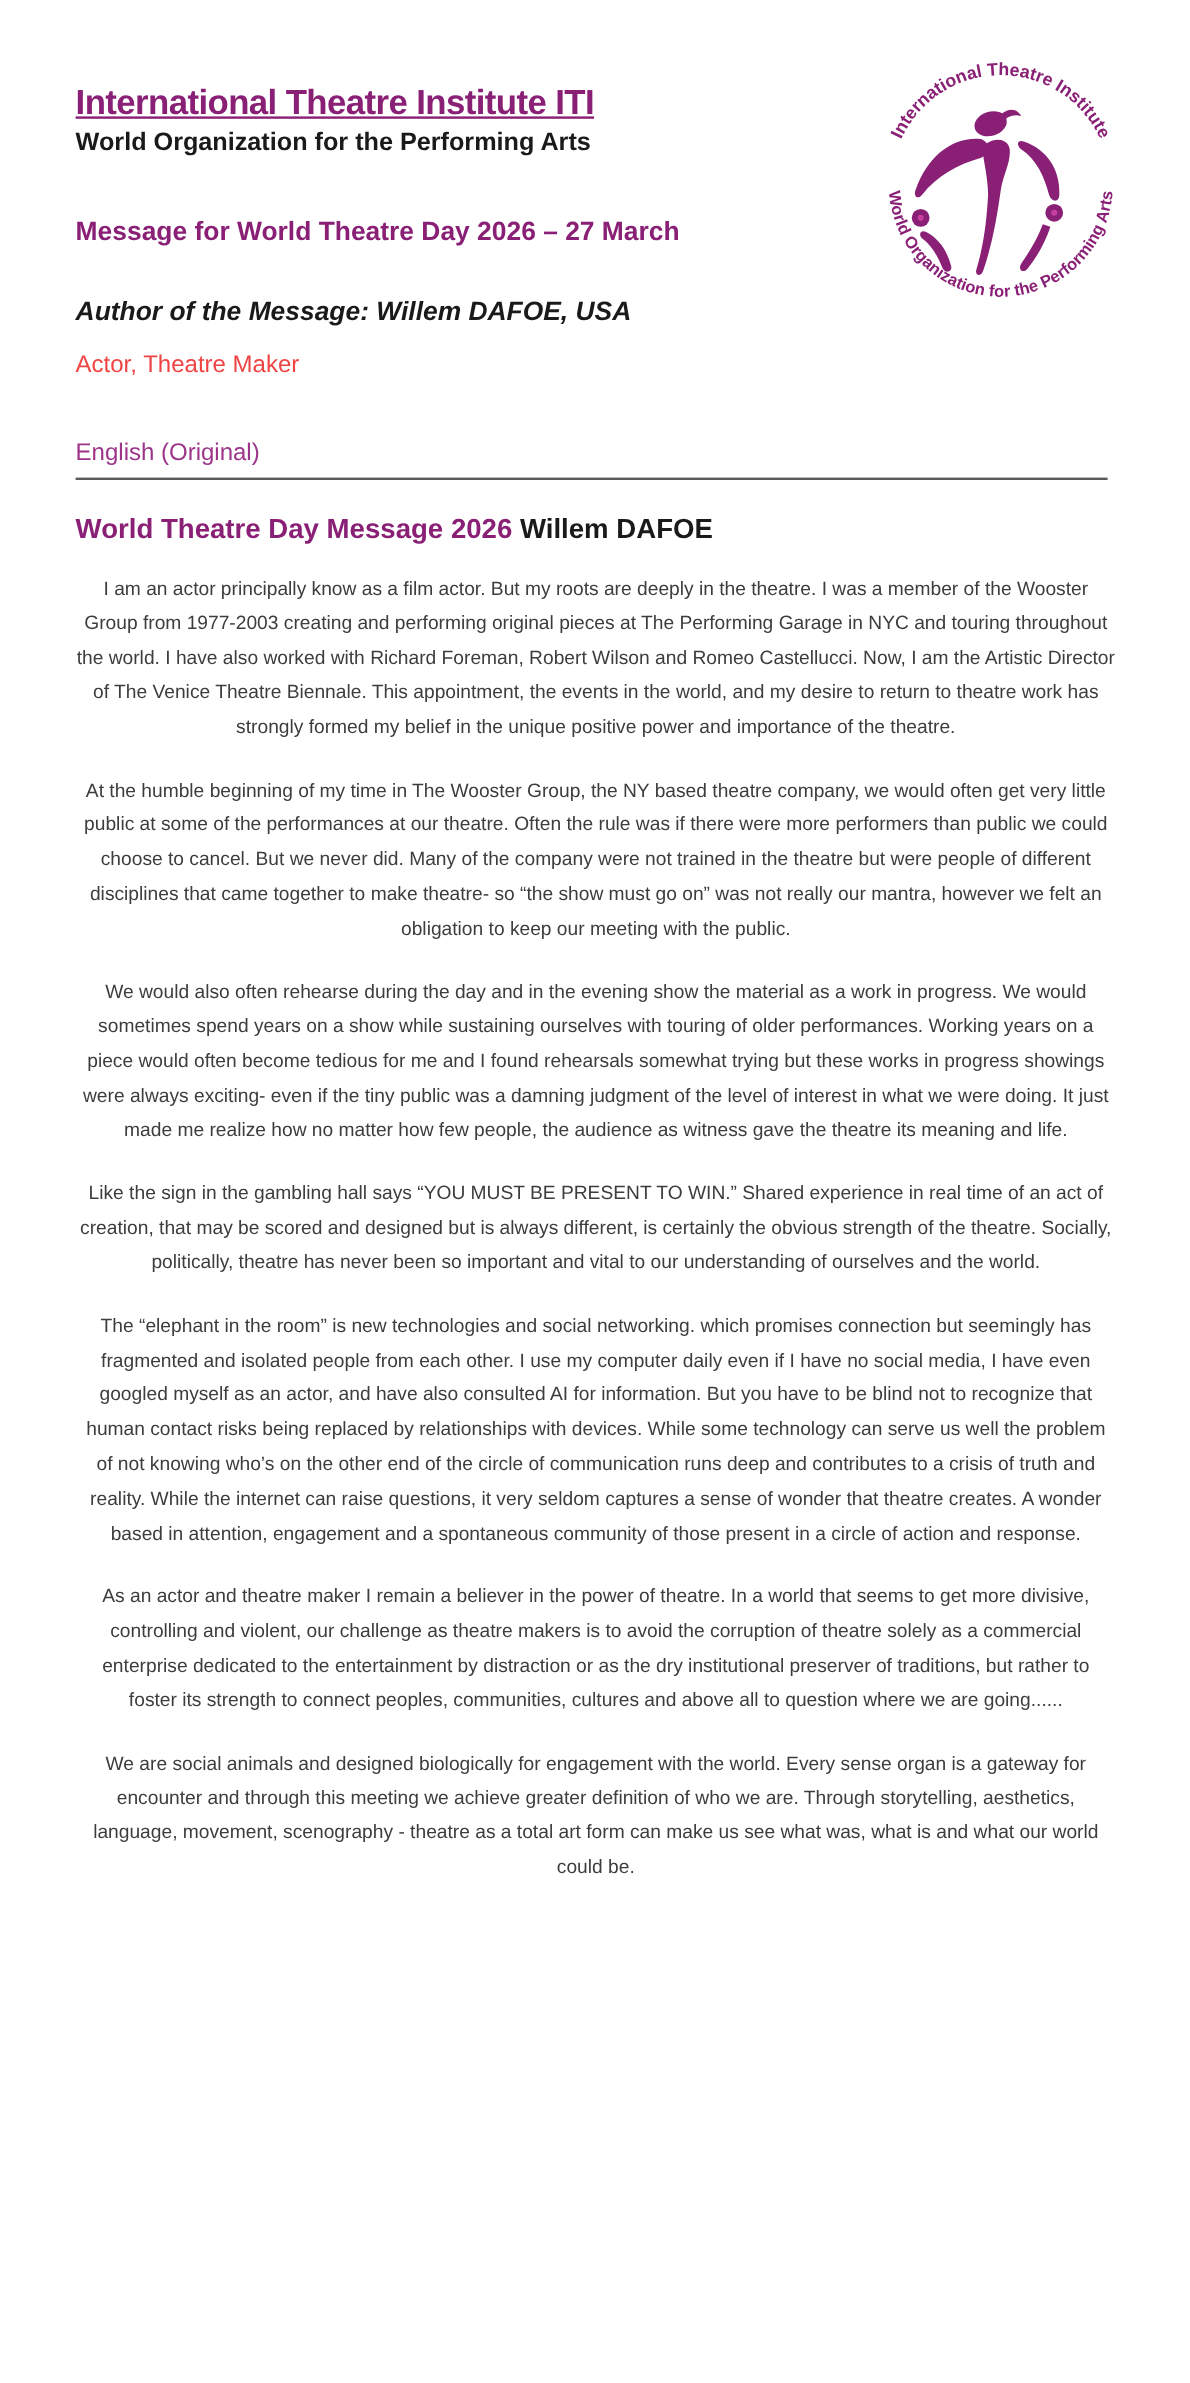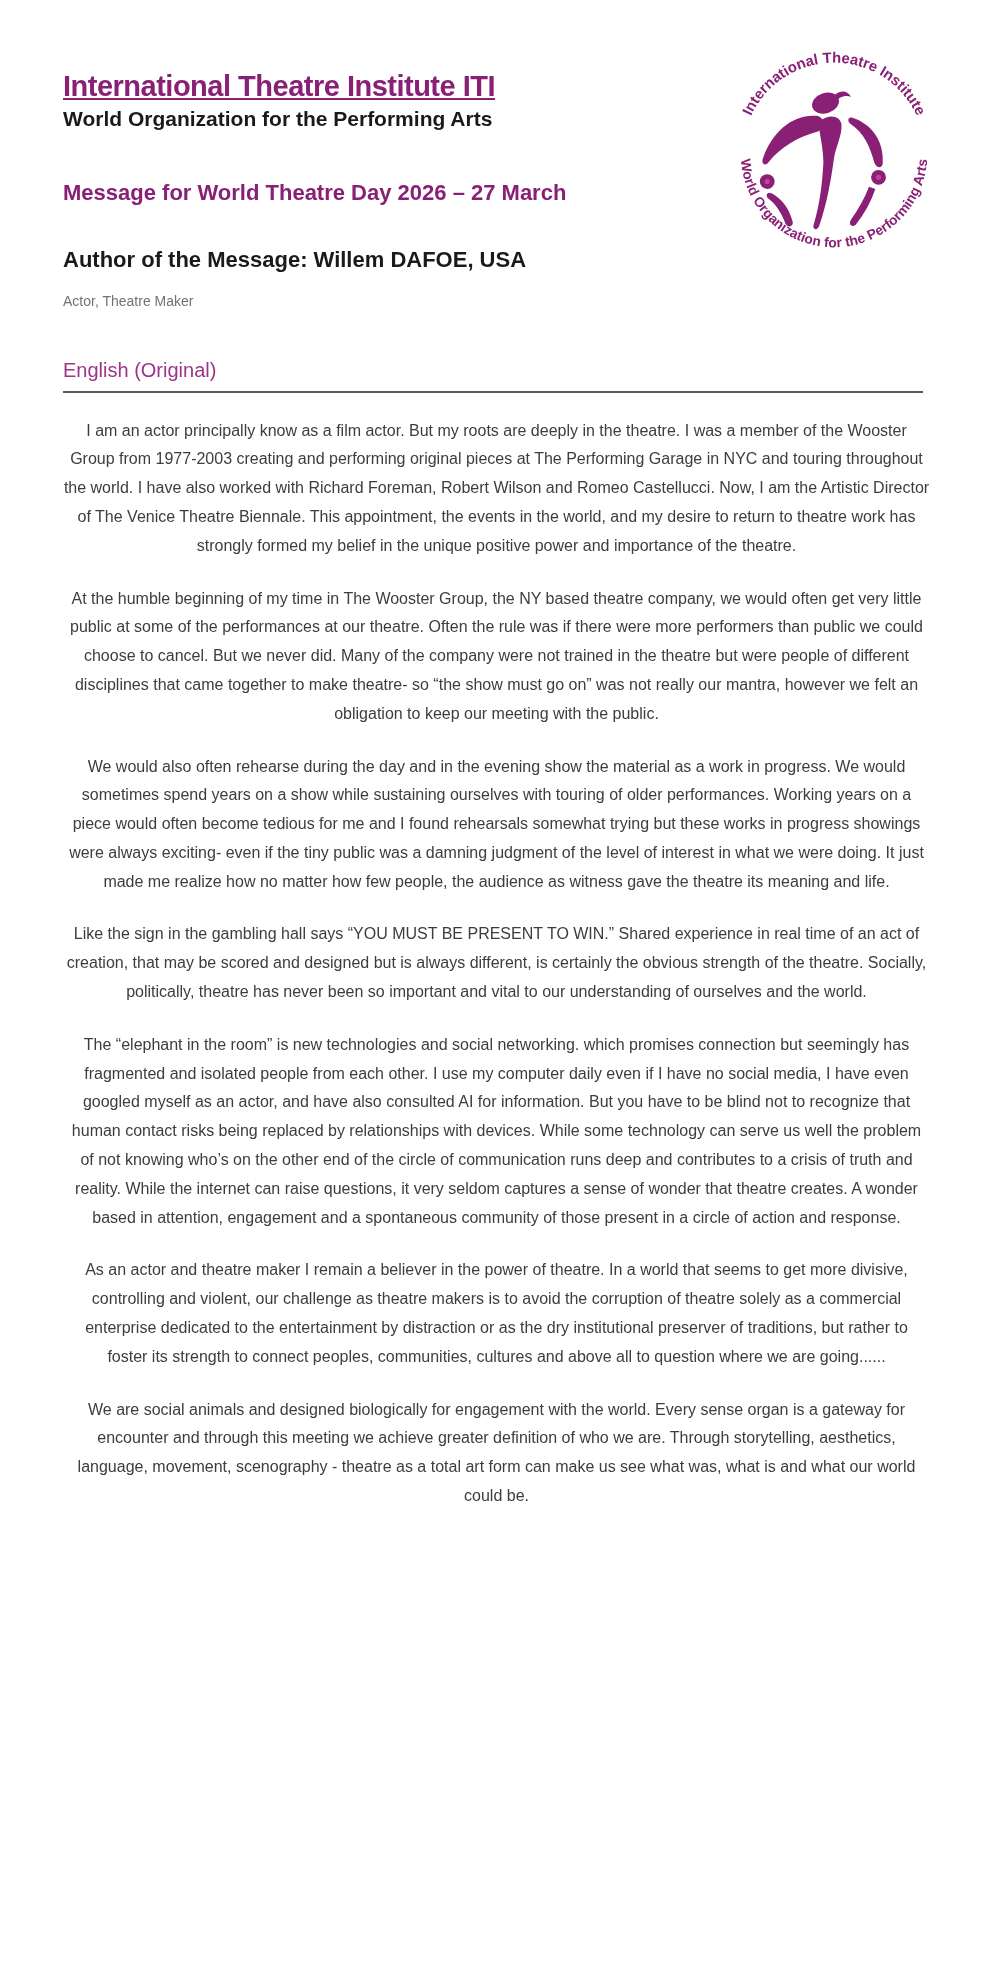--- a/index.html
+++ b/index.html
@@ -41,24 +41,25 @@
     color:var(--accent);
     font-size:22px;
     font-weight:bold;
     margin:48px 0 4px 0;
   }
   .author-line{
     color:#1a1a1a;
     font-size:22px;
     font-weight:bold;
     margin:41px 0 0 0;
+    font-style:italic;
   }
   .author-role{
-    color:#737373;
-    font-size:14px;
+    color:#ef4444;
+    font-size:20px;
     font-weight:normal;
     margin:20px 0 0 0;
   }
   .language-label{
     color:#9c3589;
     font-size:20px;
     margin:50px 0 0 0;
   }
   .divider{
     border:none;
@@ -131,20 +132,21 @@
   <div class="org-subtitle">World Organization for the Performing Arts</div>
 
   <div class="message-day-title">Message for World Theatre Day 2026 – 27 March</div>
 
   <div class="author-line">Author of the Message: Willem DAFOE, USA</div>
   <div class="author-role">Actor, Theatre Maker</div>
 
   <div class="language-label">English (Original)</div>
   <hr class="divider">
 
+  <h2 class="message-heading"><span class="accent">World Theatre Day Message 2026</span> <span class="ink">Willem DAFOE</span></h2>
 
   <div class="body-copy">
     <p>I am an actor principally know as a film actor. But my roots are deeply in the theatre. I was a member of the Wooster Group from 1977-2003 creating and performing original pieces at The Performing Garage in NYC and touring throughout the world. I have also worked with Richard Foreman, Robert Wilson and Romeo Castellucci. Now, I am the Artistic Director of The Venice Theatre Biennale. This appointment, the events in the world, and my desire to return to theatre work has strongly formed my belief in the unique positive power and importance of the theatre.</p>
     <p>At the humble beginning of my time in The Wooster Group, the NY based theatre company, we would often get very little public at some of the performances at our theatre. Often the rule was if there were more performers than public we could choose to cancel. But we never did. Many of the company were not trained in the theatre but were people of different disciplines that came together to make theatre- so “the show must go on” was not really our mantra, however we felt an obligation to keep our meeting with the public.</p>
     <p>We would also often rehearse during the day and in the evening show the material as a work in progress. We would sometimes spend years on a show while sustaining ourselves with touring of older performances. Working years on a piece would often become tedious for me and I found rehearsals somewhat trying but these works in progress showings were always exciting- even if the tiny public was a damning judgment of the level of interest in what we were doing. It just made me realize how no matter how few people, the audience as witness gave the theatre its meaning and life.</p>
     <p>Like the sign in the gambling hall says “YOU MUST BE PRESENT TO WIN.” Shared experience in real time of an act of creation, that may be scored and designed but is always different, is certainly the obvious strength of the theatre. Socially, politically, theatre has never been so important and vital to our understanding of ourselves and the world.</p>
     <p>The “elephant in the room” is new technologies and social networking. which promises connection but seemingly has fragmented and isolated people from each other. I use my computer daily even if I have no social media, I have even googled myself as an actor, and have also consulted AI for information. But you have to be blind not to recognize that human contact risks being replaced by relationships with devices. While some technology can serve us well the problem of not knowing who’s on the other end of the circle of communication runs deep and contributes to a crisis of truth and reality. While the internet can raise questions, it very seldom captures a sense of wonder that theatre creates. A wonder based in attention, engagement and a spontaneous community of those present in a circle of action and response.</p>
     <p>As an actor and theatre maker I remain a believer in the power of theatre. In a world that seems to get more divisive, controlling and violent, our challenge as theatre makers is to avoid the corruption of theatre solely as a commercial enterprise dedicated to the entertainment by distraction or as the dry institutional preserver of traditions, but rather to foster its strength to connect peoples, communities, cultures and above all to question where we are going......</p>
     <p>We are social animals and designed biologically for engagement with the world. Every sense organ is a gateway for encounter and through this meeting we achieve greater definition of who we are. Through storytelling, aesthetics, language, movement, scenography - theatre as a total art form can make us see what was, what is and what our world could be.</p>
   </div>

